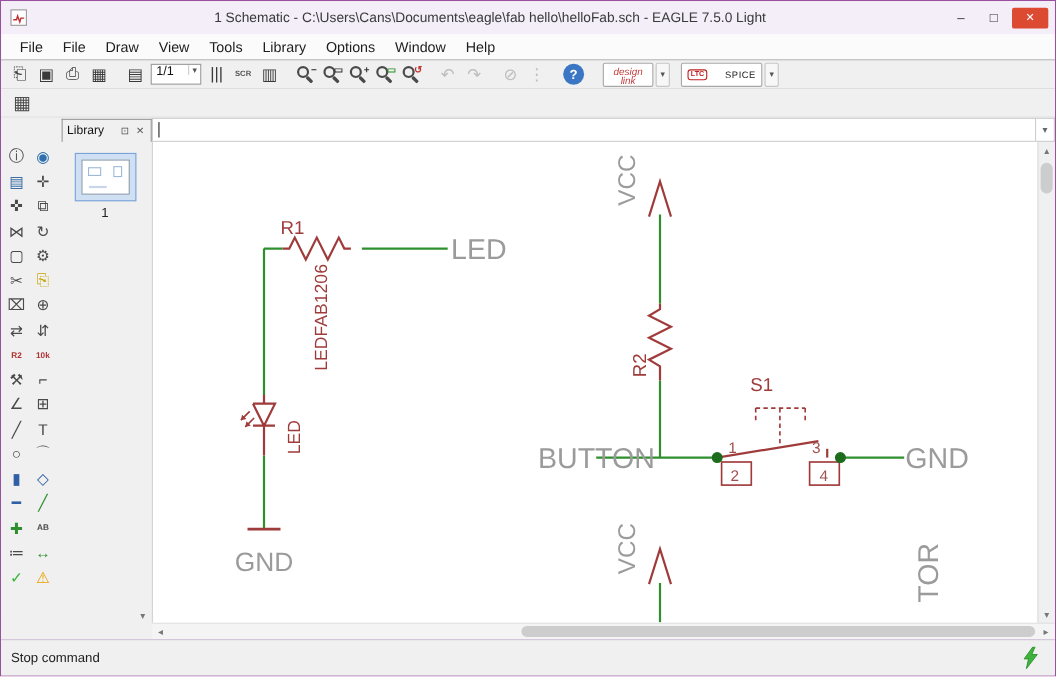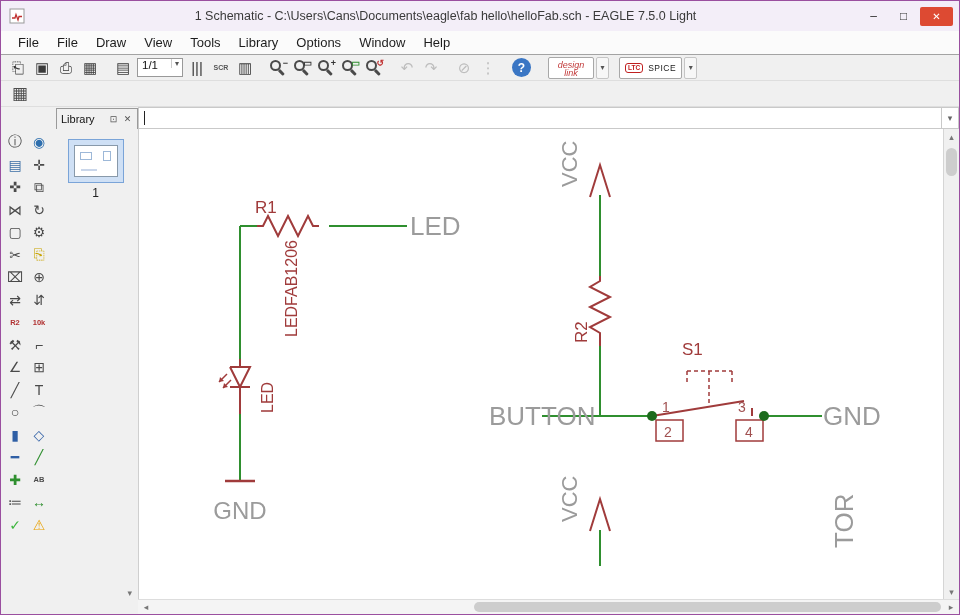--- a/index.html
+++ b/index.html
@@ -29,21 +29,21 @@
   .zoom-select .zv { flex:1; padding-left:4px; font-size:11.5px; color:#111; }
   .zoom-select .dd { font-size:8px; color:#555; padding:0 3px; border-left:1px solid #ccc; }
   .mag { width:11px; height:11px; border:2px solid #4a4a4a; border-radius:50%; position:relative; margin:0 5px 4px 0; display:inline-block; }
   .mag::after { content:""; position:absolute; width:7px; height:2.5px; background:#4a4a4a; right:-6px; bottom:-4px; transform:rotate(45deg); border-radius:1px; }
   .mago { position:absolute; top:1px; right:2px; font-size:9px; font-weight:bold; color:#333; }
   .green .mago { color:#2f8f2f; } .red .mago { color:#c03030; }
   .dlink-group { display:flex; align-items:center; margin-left:14px; gap:2px; }
   .dlink { height:22px; background:#fff; border:1px solid #a8a8a8; border-radius:2px; padding:1px 5px; display:flex; align-items:flex-end; }
   .dlink .lbl { font-size:9px; line-height:8px; color:#c23b3b; font-style:italic; width:34px; text-align:center; }
   .ddbtn { width:13px; height:22px; display:flex; align-items:center; justify-content:center; font-size:8px; color:#555; border:1px solid #c5c5c5; background:#f7f7f7; border-radius:2px; }
-  .ltc { height:22px; background:#fff; border:1px solid #a8a8a8; border-radius:2px; display:flex; align-items:center; gap:5px; padding:0 5px; margin-left:10px; }
+  .ltc { height:22px; background:#fff; border:1px solid #a8a8a8; border-radius:2px; display:flex; align-items:center; gap:16px; padding:0 5px; margin-left:10px; }
   .ltc-logo { border:1.5px solid #c02020; color:#c02020; font-size:6.5px; font-weight:bold; padding:0.5px 2px; border-radius:3px; }
   .ltc-lbl { font-size:8.5px; color:#222; letter-spacing:0.5px; }
   .gridbtn { width:24px; height:22px; display:flex; align-items:center; justify-content:center; font-size:17px; color:#4c4c4c; margin-left:2px; }
 
   
   .cmdrow { height:22px; display:flex; align-items:stretch; background:#f0f0f0; flex:0 0 auto; }
   .cmd-left { width:137px; position:relative; flex:0 0 auto; }
   .sheets-tab { position:absolute; right:0; top:1px; bottom:0; width:82px; background:#f0f0f0; border:1px solid #9a9a9a; border-bottom:none; display:flex; align-items:center; padding:0 4px; gap:3px; }
   .sheets-tab .lbl { font-size:11px; flex:1; color:#111; }
   .tab-ico { font-size:9px; color:#555; width:11px; text-align:center; }
@@ -315,14 +315,22 @@
     <div class="hs-spacer"></div>
     <div class="hscroll">
       <div class="hs-arrow">◂</div>
       <div class="htrack">
         <div class="hthumb"></div>
       </div>
       <div class="hs-arrow">▸</div>
     </div>
   </div>
 
+  <div class="statusbar">
+    <span class="status-text">Stop command</span>
+    <span class="bolt">
+      <svg width="14" height="20" viewBox="0 0 14 20">
+          <polygon points="9,0 1,11 5,11 3,20 13,7 8,7 11,0" fill="var(--status_green)" stroke="#2e8b2e" stroke-width="0.8"></polygon>
+        </svg>
+    </span>
+  </div>
 
 </div>
 
 </body></html>

